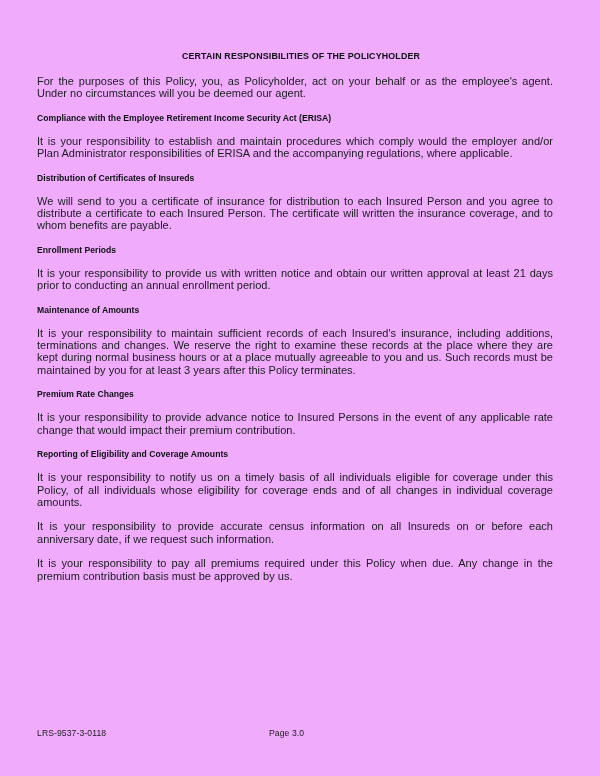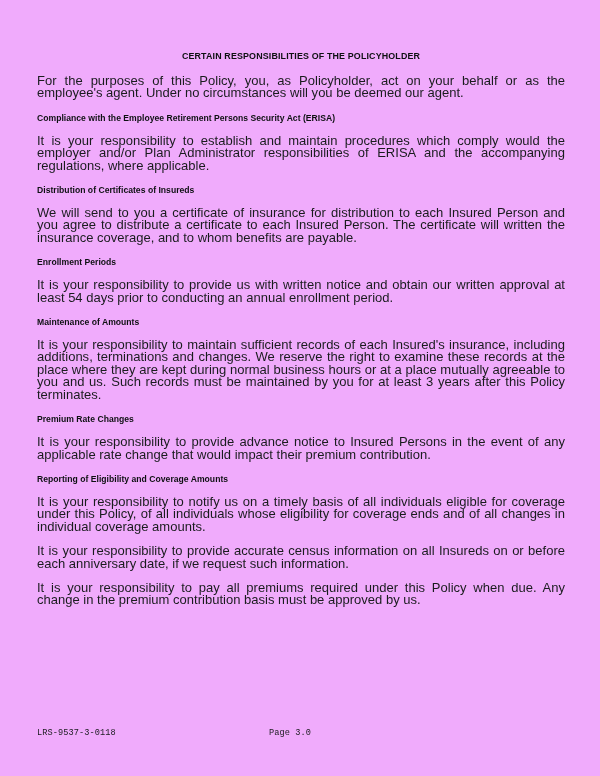--- a/index.html
+++ b/index.html
@@ -39,41 +39,40 @@
   }
   .section-heading {
     font-size: 8.6px;
     font-weight: bold;
     line-height: 12px;
     margin: 0 0 11px 0;
     letter-spacing: 0.02px;
     color: #0e1012;
   }
   .para {
-    font-size: 13px;
+    font-size: 11px;
     line-height: 12.4px;
     text-align: justify;
     text-justify: inter-word;
-    margin: 0 0 12px 0;
+    margin: 0 12px 12px 0;
     color: #1a1c1e;
     letter-spacing: 0.01px;
   }
   .block {
     margin: 0;
   }
   .footer {
     position: absolute;
     left: 37px;
     top: 727px;
     width: 528px;
     height: 14px;
     font-size: 8.6px;
     line-height: 12px;
     color: #1a1c1e;
-    font-family: Liberation Mono, monospace;
   }
   .footer-form {
     position: absolute;
     left: 0;
     top: 0;
     letter-spacing: 0.1px;
   }
   .footer-page {
     position: absolute;
     left: 232px;
@@ -87,32 +86,32 @@
 
 <div class="page">
 
   <div class="content">
 
     <div class="doc-title">CERTAIN RESPONSIBILITIES OF THE POLICYHOLDER</div>
 
     <div class="para">For the purposes of this Policy, you, as Policyholder, act on your behalf or as the employee's agent.  Under no circumstances will you be deemed our agent.</div>
 
     <div class="block">
-      <div class="section-heading">Compliance with the Employee Retirement Persons Security Act (ERISA)</div>
+      <div class="section-heading">Compliance with the Employee Retirement Income Security Act (ERISA)</div>
       <div class="para">It is your responsibility to establish and maintain procedures which comply would the employer and/or Plan Administrator responsibilities of ERISA and the accompanying regulations, where applicable.</div>
     </div>
 
     <div class="block">
       <div class="section-heading">Distribution of Certificates of Insureds</div>
       <div class="para">We will send to you a certificate of insurance for distribution to each Insured Person and you agree to distribute a certificate to each Insured Person. The certificate will written the insurance coverage, and to whom benefits are payable.</div>
     </div>
 
     <div class="block">
       <div class="section-heading">Enrollment Periods</div>
-      <div class="para">It is your responsibility to provide us with written notice and obtain our written approval at least 54 days prior to conducting an annual enrollment period.</div>
+      <div class="para">It is your responsibility to provide us with written notice and obtain our written approval at least 21 days prior to conducting an annual enrollment period.</div>
     </div>
 
     <div class="block">
       <div class="section-heading">Maintenance of Amounts</div>
       <div class="para">It is your responsibility to maintain sufficient records of each Insured's insurance, including additions, terminations and changes.  We reserve the right to examine these records at the place where they are kept during normal business hours or at a place mutually agreeable to you and us.   Such records must be maintained by you for at least 3 years after this Policy terminates.</div>
     </div>
 
     <div class="block">
       <div class="section-heading">Premium Rate Changes</div>
       <div class="para">It is your responsibility to provide advance notice to Insured Persons in the event of any applicable rate change that would impact their premium contribution.</div>

